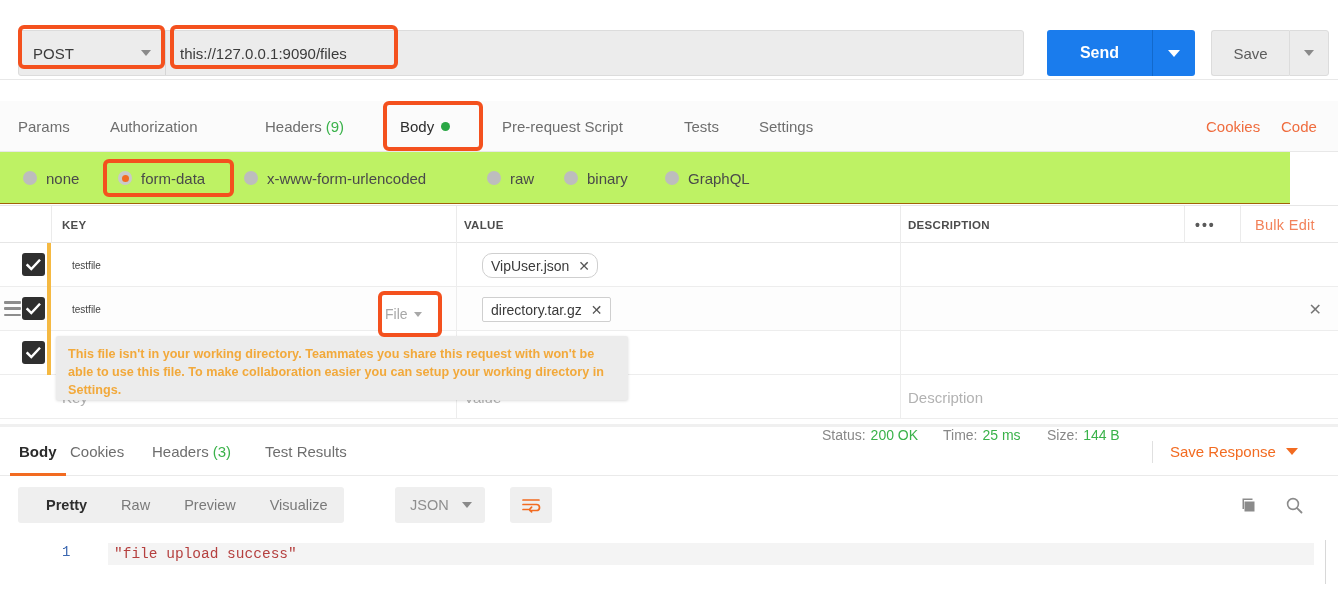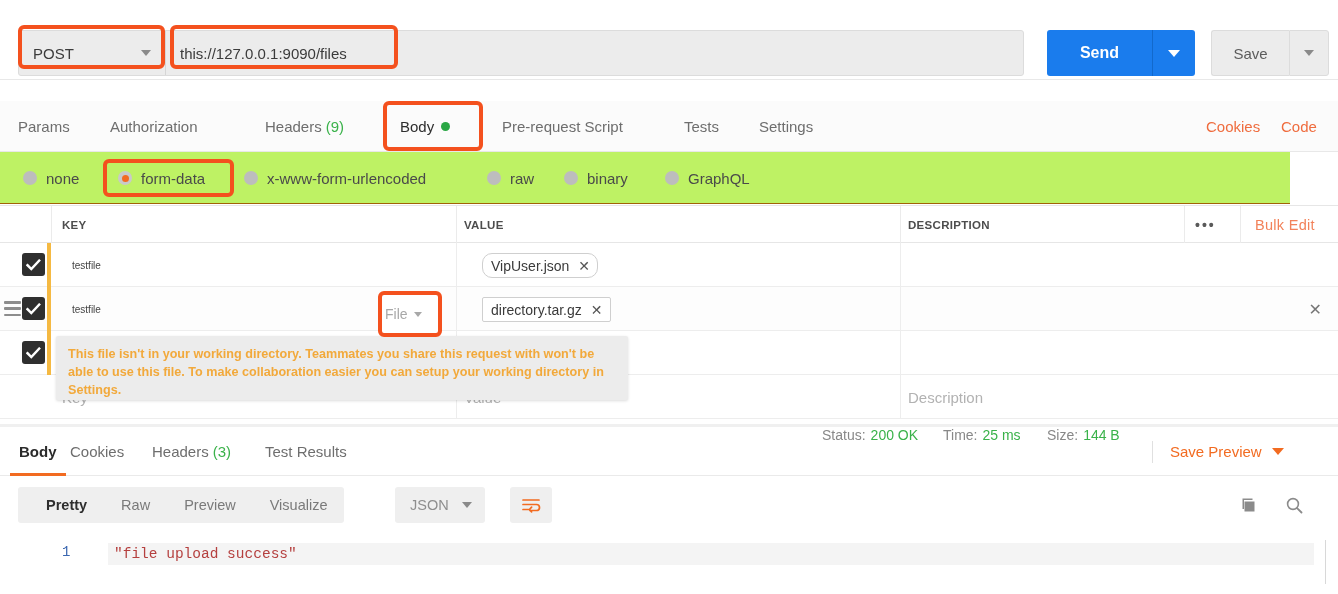--- a/index.html
+++ b/index.html
@@ -425,21 +425,21 @@
     <div class="meta" style="left:943px;">
       <span>Time:</span>
       <b>25 ms</b>
     </div>
     <div class="meta" style="left:1047px;">
       <span>Size:</span>
       <b>144 B</b>
     </div>
     <div class="meta-div" style="left:1152px;"></div>
     <div class="save-resp" style="left:1170px;">
-      <span>Save Preview</span>
+      <span>Save Response</span>
       <span class="caret-orange"></span>
     </div>
   </div>
 
   <div class="fmtbar">
     <div class="seg-group">
       <div class="seg active">Pretty</div>
       <div class="seg">Raw</div>
       <div class="seg">Preview</div>
       <div class="seg">Visualize</div>

